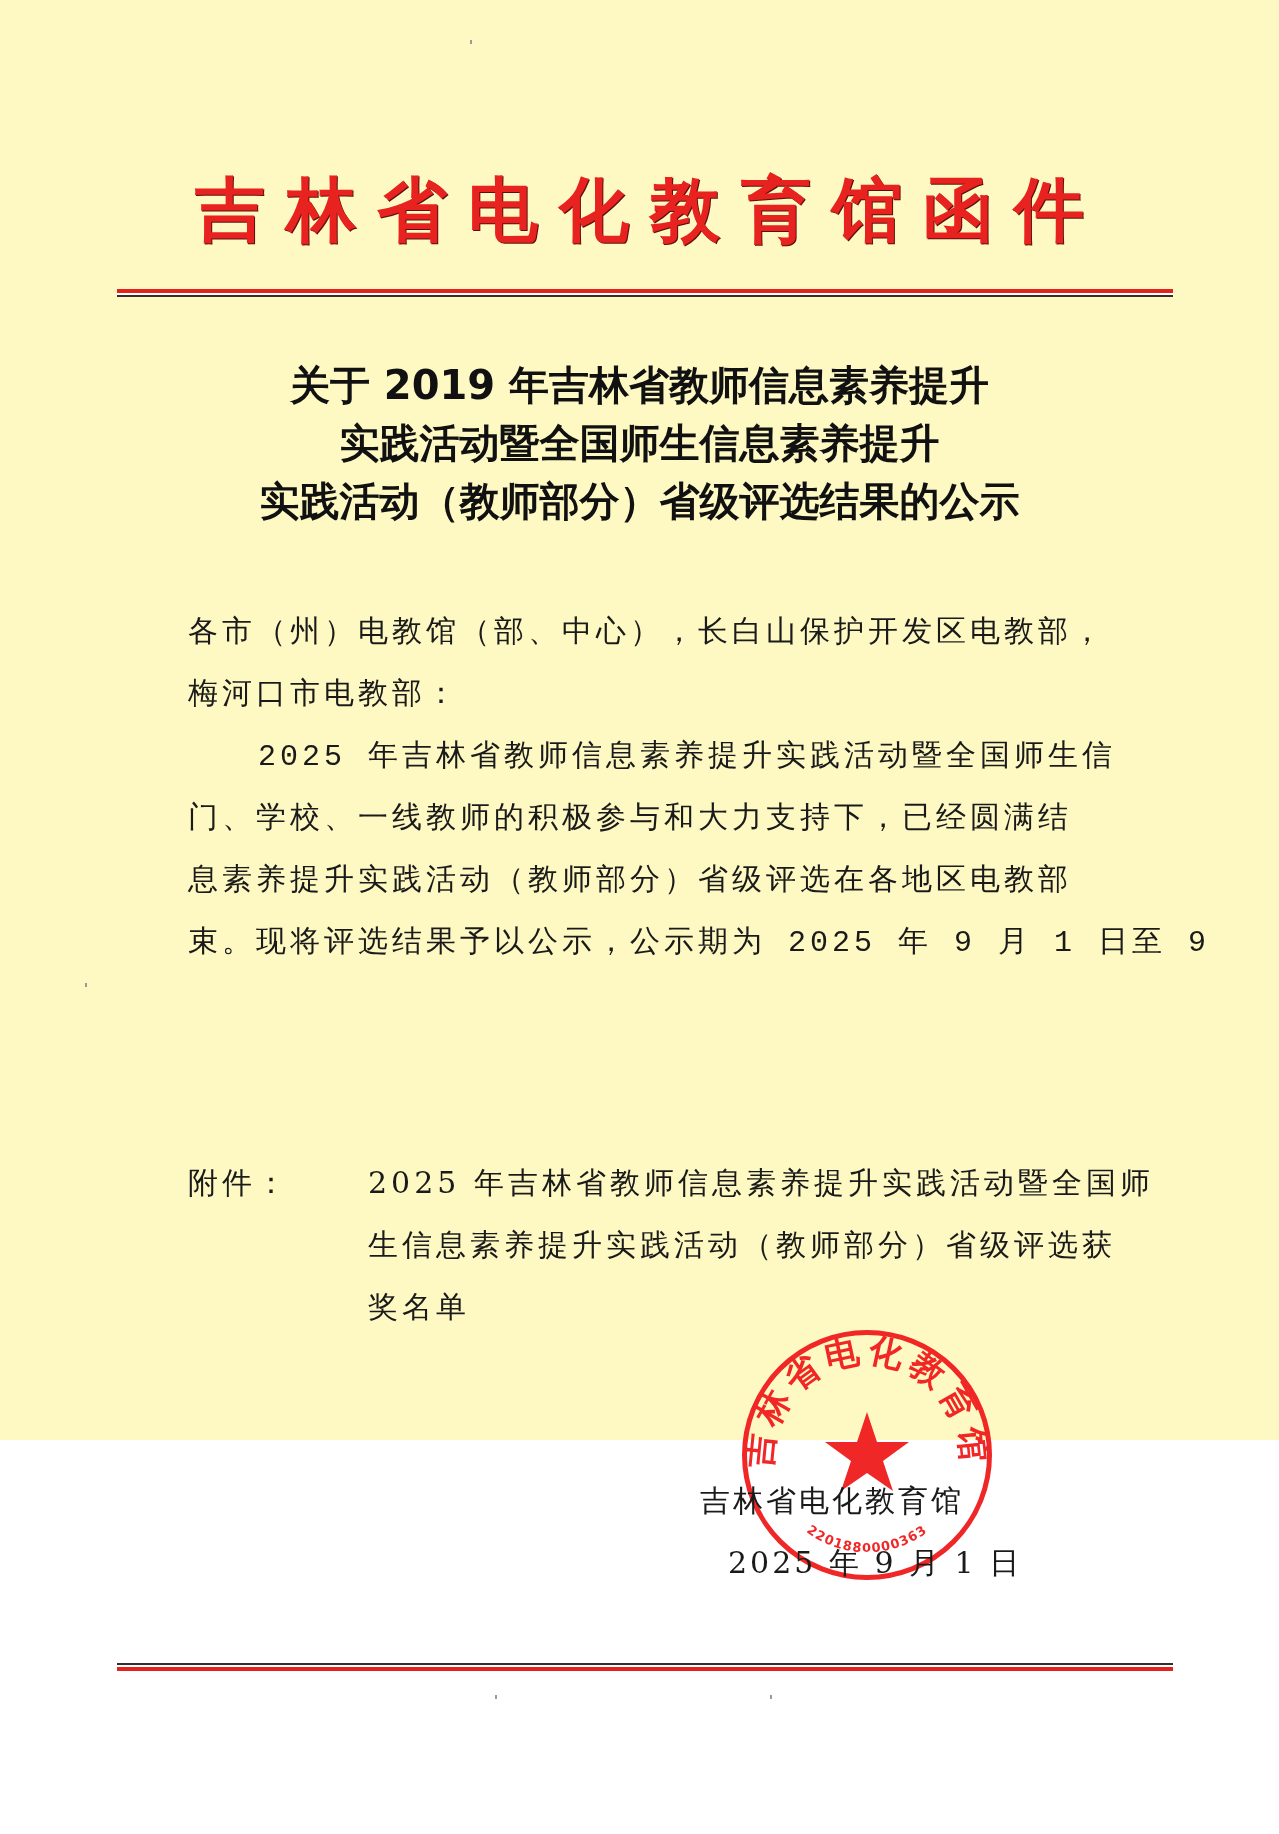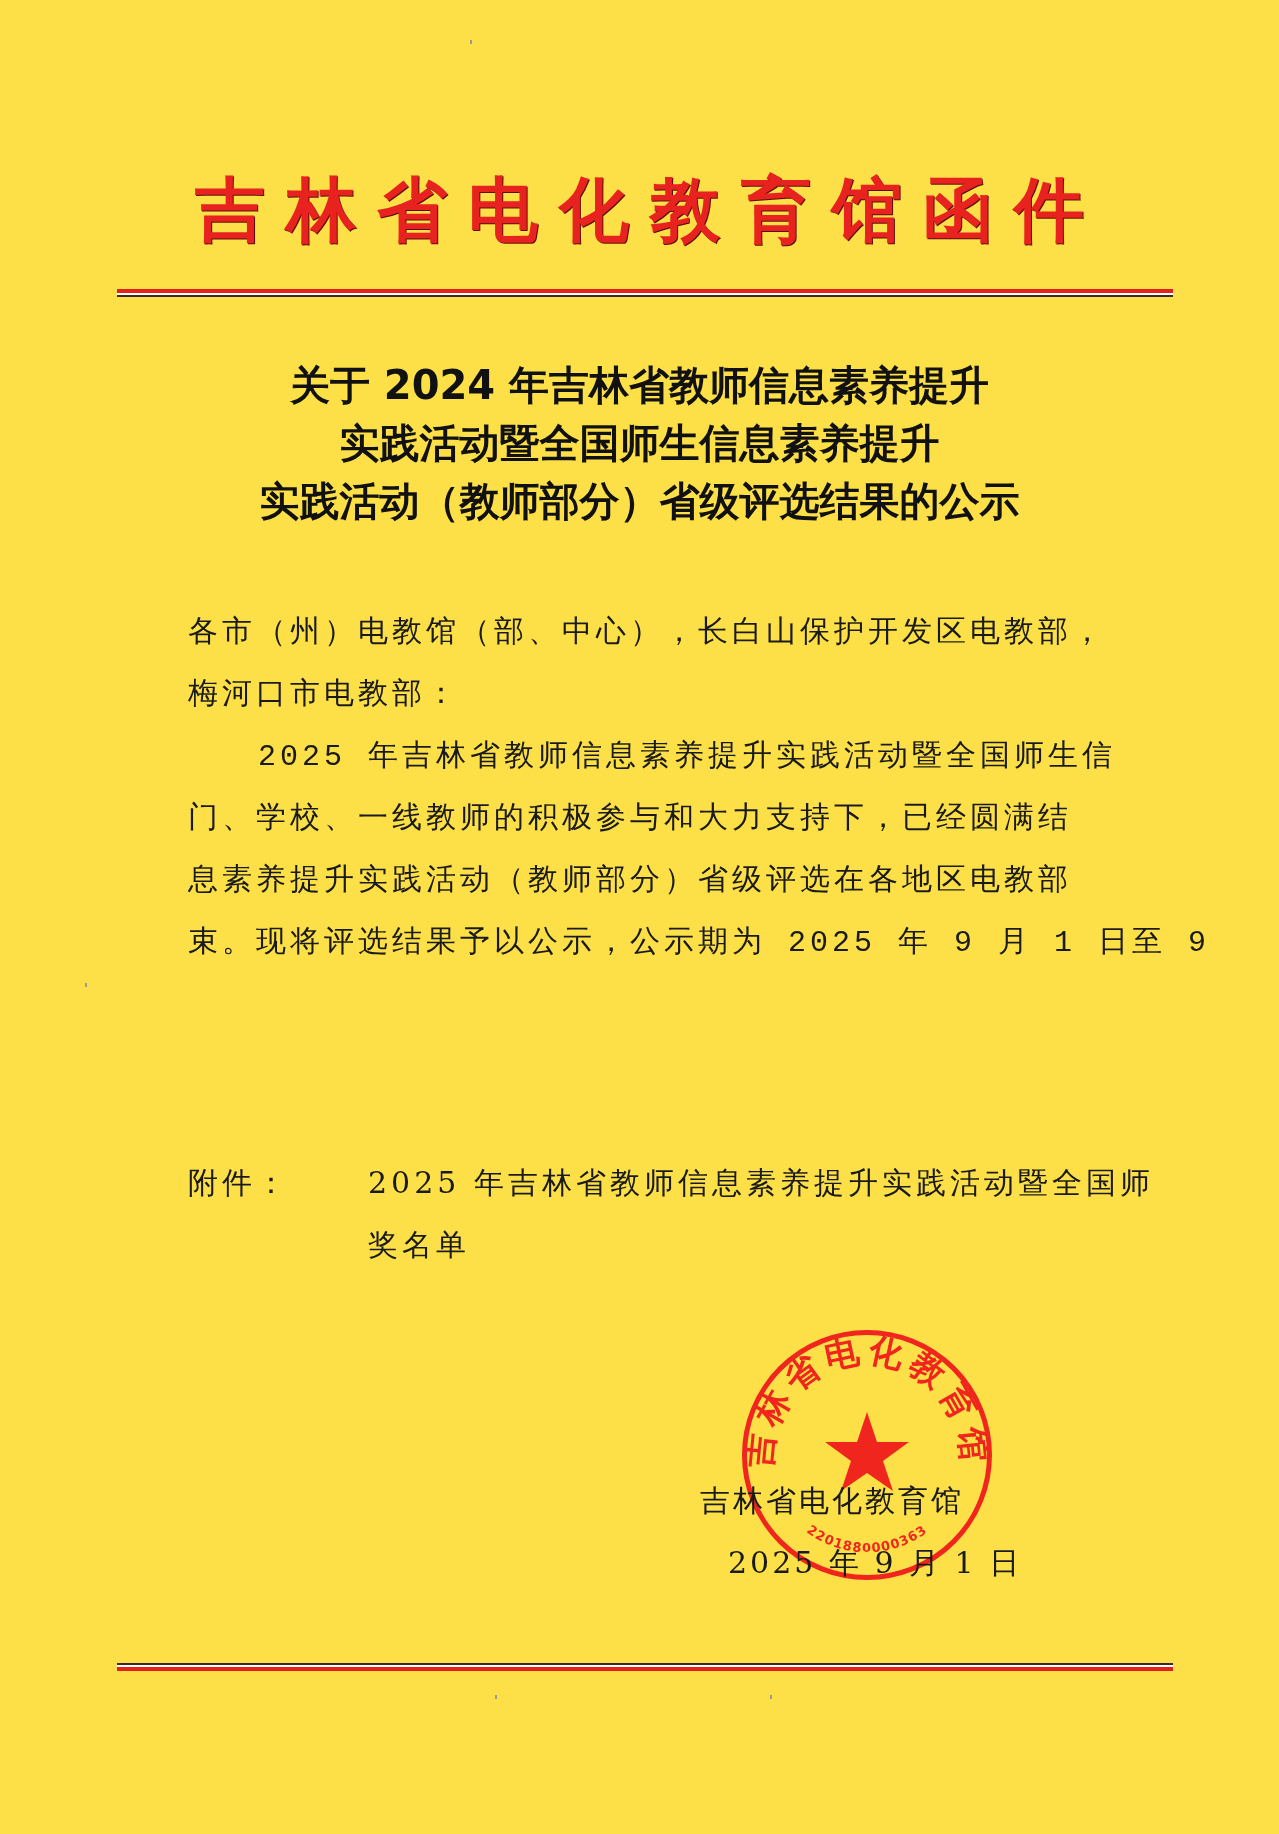--- a/index.html
+++ b/index.html
@@ -12,22 +12,22 @@
       height: 1834px;
       position: relative;
       overflow: hidden;
       font-family: "DejaVu Serif", "Liberation Serif", serif;
       color: #1a1a1a;
     }
     .page {
       position: absolute;
       left: 0; top: 0;
       width: 1279px;
-      height: 1834px;
-      background: #fde047;
+      height: 1440px;
+      background: #fef9c3;
     }
     
     .letterhead {
       position: absolute;
       left: 0;
       top: 168px;
       width: 1279px;
       text-align: center;
       font-family: "DejaVu Serif", "Liberation Serif", serif;
       font-weight: bold;
@@ -165,41 +165,42 @@
 
   <div class="letterhead">吉林省电化教育馆函件</div>
 
   <div class="rule rule-top">
     <div class="red"></div>
     <div class="gap"></div>
     <div class="dark"></div>
   </div>
 
   <div class="heading">
-    <div>关于 2024 年吉林省教师信息素养提升</div>
+    <div>关于 2019 年吉林省教师信息素养提升</div>
     <div>实践活动暨全国师生信息素养提升</div>
     <div>实践活动（教师部分）省级评选结果的公示</div>
   </div>
 
   <div class="body-block salutation">
     <p>各市（州）电教馆（部、中心），长白山保护开发区电教部，</p>
     <p>梅河口市电教部：</p>
   </div>
 
   <div class="body-block para">
     <p class="indent">2025 年吉林省教师信息素养提升实践活动暨全国师生信</p>
     <p>门、学校、一线教师的积极参与和大力支持下，已经圆满结</p>
     <p>息素养提升实践活动（教师部分）省级评选在各地区电教部</p>
     <p>束。现将评选结果予以公示，公示期为 2025 年 9 月 1 日至 9</p>
   </div>
 
   <div class="attachment">
     <div class="label">附件：</div>
     <div class="content">
       <div>2025 年吉林省教师信息素养提升实践活动暨全国师</div>
+      <div>生信息素养提升实践活动（教师部分）省级评选获</div>
       <div>奖名单</div>
     </div>
   </div>
 
   <div class="seal">
     <svg width="250" height="250" viewBox="0 0 250 250">
       <defs>
         <path id="rimArc" d="M 40 170 A 95 95 0 1 1 210 170" fill="none"></path>
         <path id="codeArc" d="M 62 200 A 100 100 0 0 0 188 200" fill="none"></path>
       </defs>

